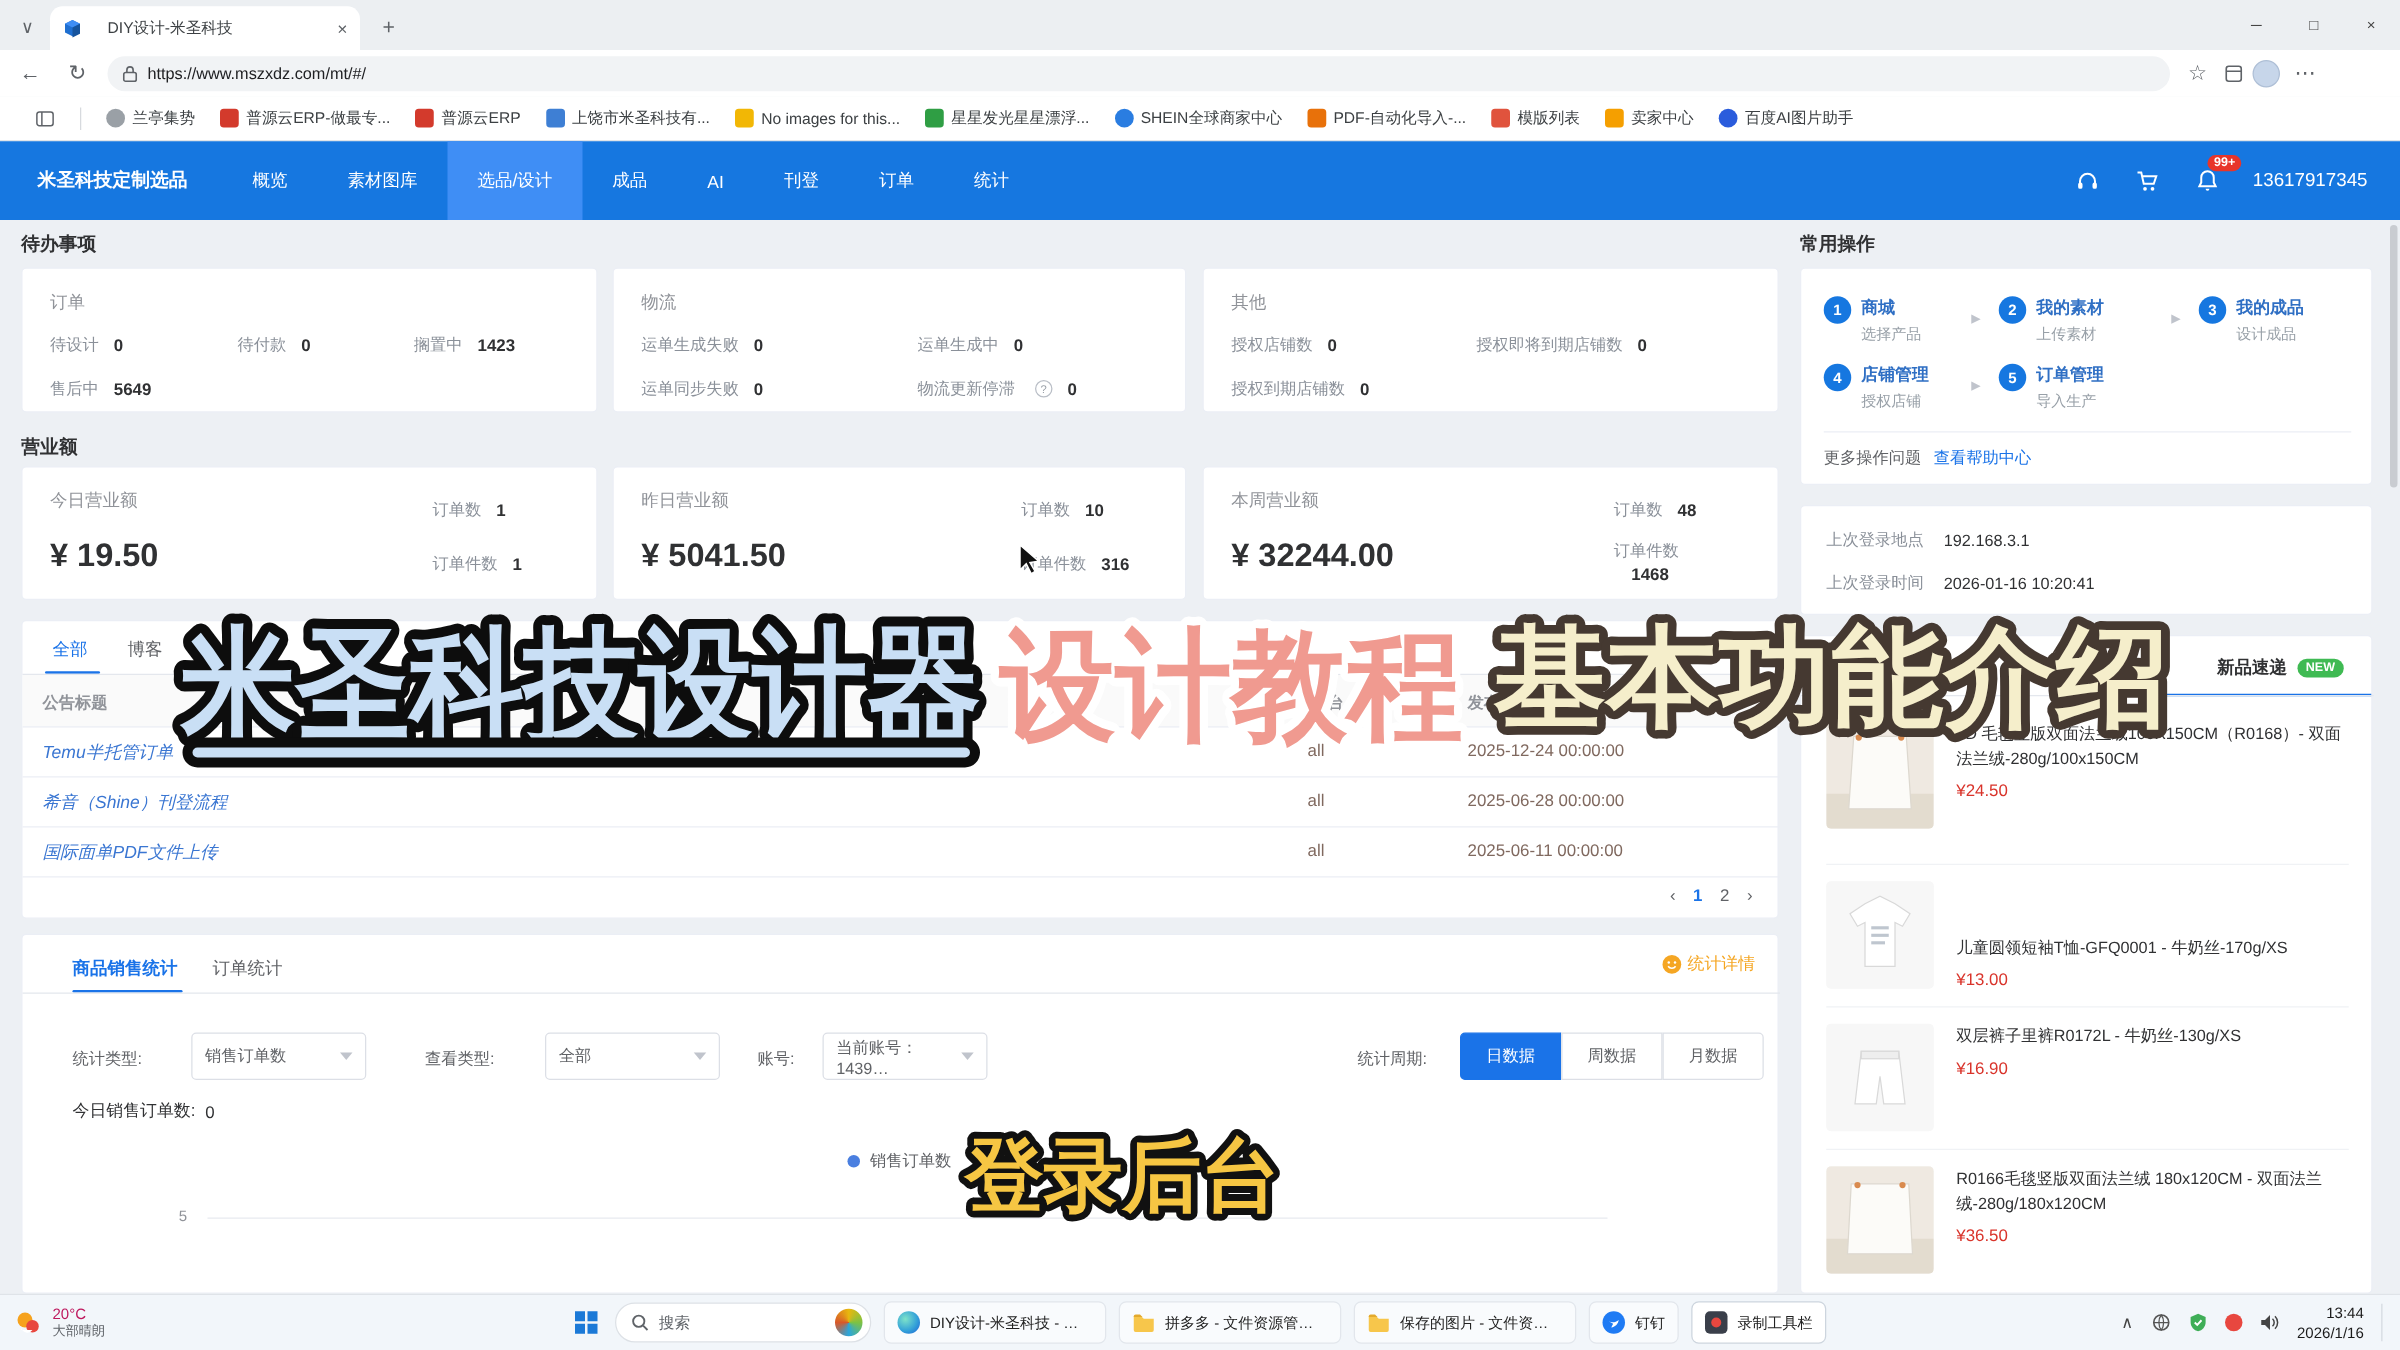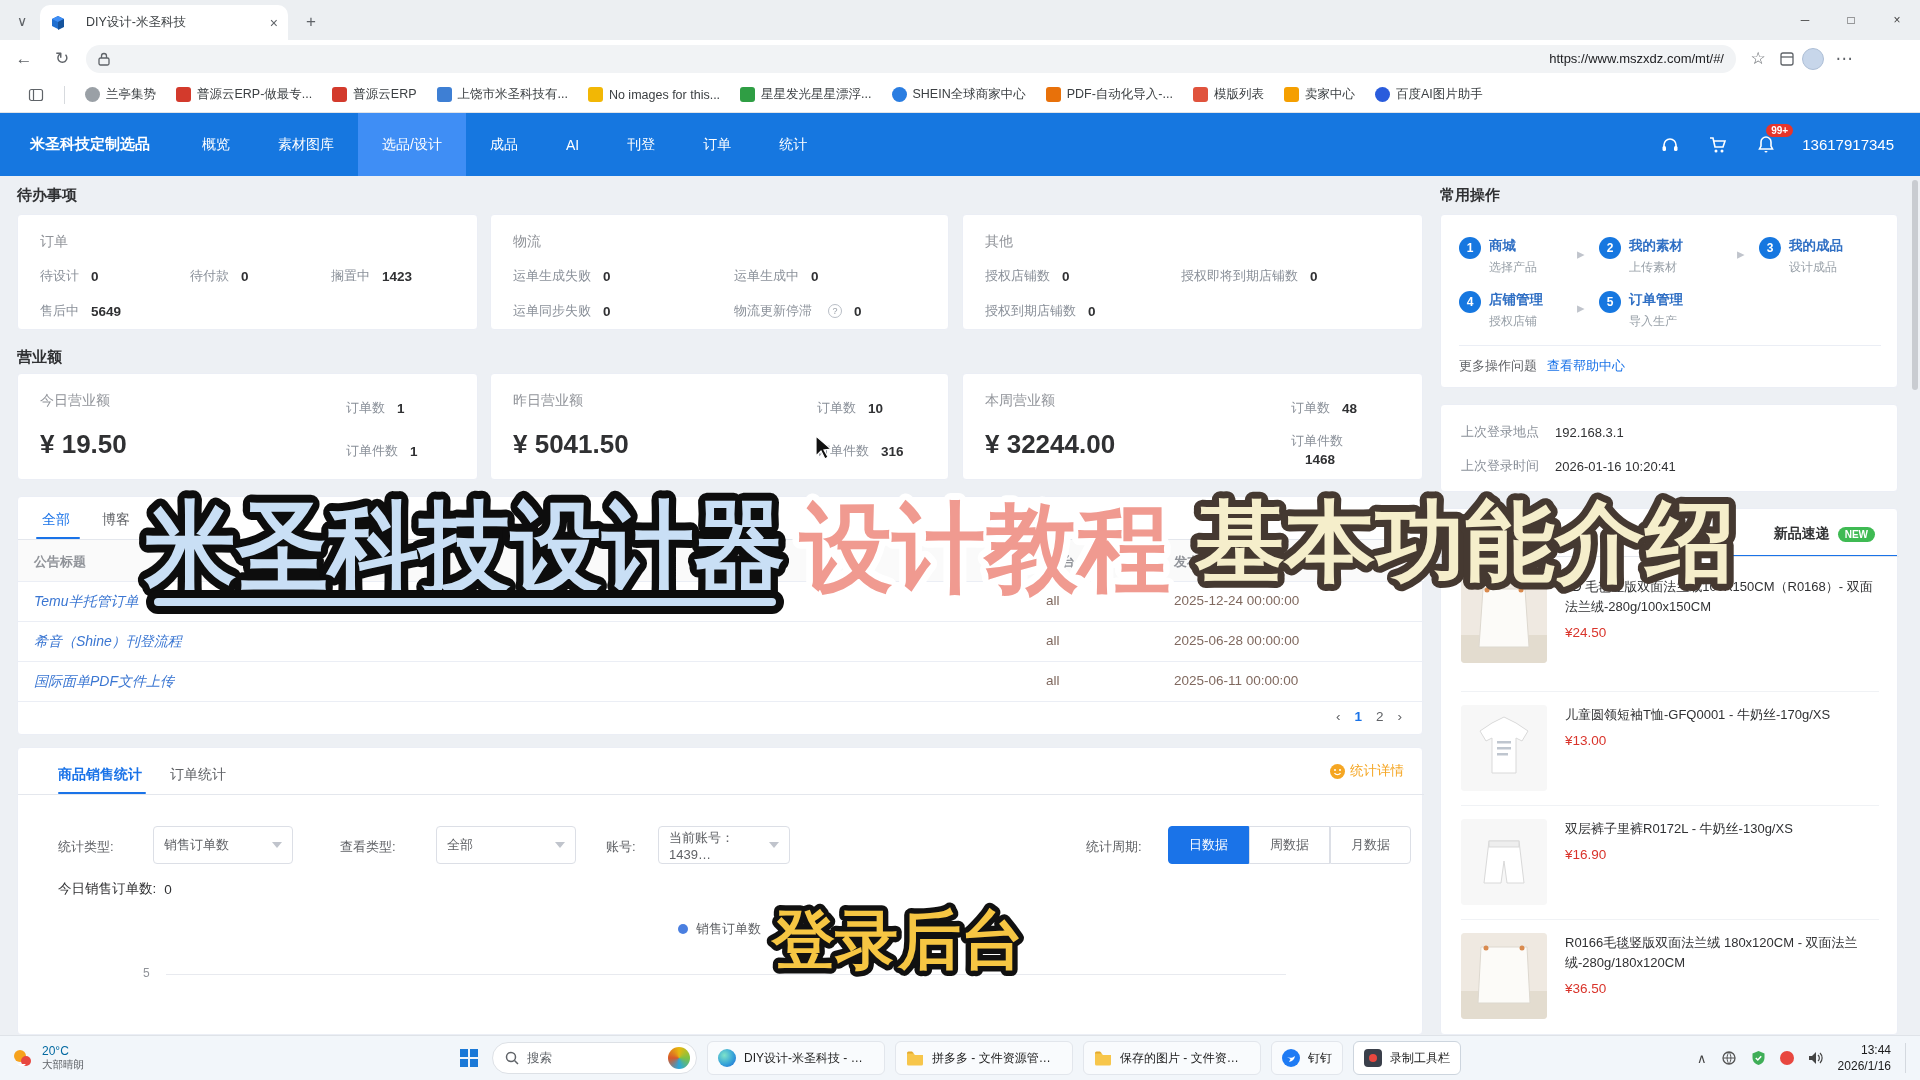--- a/index.html
+++ b/index.html
@@ -13,21 +13,21 @@
   #tabstrip { left:0; top:0; width:1920px; height:40px; background:#eceff2; }
   .tab-menu-btn { left:8px; top:8px; width:28px; height:26px; border-radius:6px; color:#5f6368; font-size:14px; display:flex; align-items:center; justify-content:center; }
   .tab { left:40px; top:5px; width:248px; height:35px; background:#fff; border-radius:10px 10px 0 0; display:flex; align-items:center; padding:0 10px; gap:20px; }
   .tab-title { font-size:12.5px; color:#3c4043; flex:1; white-space:nowrap; overflow:hidden; }
   .tab-close { color:#5f6368; font-size:14px; }
   .newtab-btn { left:298px; top:10px; width:26px; height:24px; color:#5f6368; font-size:17px; display:flex; align-items:center; justify-content:center; }
   .win-controls { right:0; top:0; height:40px; display:flex; }
   .win-btn { width:46px; height:40px; display:flex; align-items:center; justify-content:center; color:#444; font-size:12px; }
   #toolbar { left:0; top:40px; width:1920px; height:37px; background:#fff; display:flex; align-items:center; }
   .nav-ico { width:28px; height:28px; display:flex; align-items:center; justify-content:center; color:#5f6368; font-size:17px; margin-left:10px; }
-  .url-pill { margin-left:10px; width:1650px; height:28px; background:#f1f3f5; border-radius:14px; display:flex; align-items:center; padding:0 12px; gap:8px;justify-content:space-between; }
+  .url-pill { margin-left:10px; width:1650px; height:28px; background:#f1f3f5; border-radius:14px; display:flex; align-items:center; padding:0 12px; gap:8px; }
   .url-text { font-size:13px; color:#202124; }
   .tb-right { display:flex; align-items:center; margin-left:8px; gap:6px; }
   .avatar-dot { width:22px; height:22px; border-radius:50%; background:#c7d6ea; border:1px solid #aebfd6; }
   #bookmarks { left:0; top:77px; width:1920px; height:36px; background:#fff; border-bottom:1px solid #e1e4e8; display:flex; align-items:center; padding-left:28px; gap:20px; }
   .bm-sep { width:1px; height:18px; background:#d7dade; }
   .bm { display:flex; align-items:center; gap:6px; font-size:12.5px; color:#3c4043; white-space:nowrap; }
   .fav { width:15px; height:15px; border-radius:3px; }
 
   
   #appnav { left:0; top:113px; width:1920px; height:63px; background:#1677e0; display:flex; align-items:center; color:#fff; }
@@ -81,21 +81,21 @@
   .tb-app.on { background:#fff; border-color:#cdd5de; }
   .tb-app .lbl { max-width:130px; overflow:hidden; text-overflow:ellipsis; }
   .winlogo { display:grid; grid-template-columns:8px 8px; grid-template-rows:8px 8px; gap:2px; }
   .winlogo i { background:#1b79d7; }
   .searchpill { width:205px; height:32px; background:#fff; border:1px solid #dde1e6; border-radius:17px; display:flex; align-items:center; gap:8px; padding:0 6px 0 12px; font-size:12.5px; color:#5f6368; }
   .rainbow { width:22px; height:22px; border-radius:50%; margin-left:auto; background:conic-gradient(#e8b80e,#7dc243,#2aa6dc,#d8582a,#e8b80e); }
   .tray { margin-left:auto; display:flex; align-items:center; gap:14px; margin-right:14px; }
   .trayico { color:#444; display:flex; align-items:center; }
   .clock { text-align:right; font-size:12px; color:#1b1b1b; line-height:1.35; }
   .weather { display:flex; align-items:center; gap:8px; margin-left:10px; width:150px; }
-  .wtxt1 { font-size:12px; color:#0369a1; }
+  .wtxt1 { font-size:12px; color:#be185d; }
   .wtxt2 { font-size:10.5px; color:#5f6368; }
   .scrollbar { position:absolute; right:2px; top:180px; width:6px; height:855px; }
   .scroll-thumb { width:6px; height:210px; background:#c9ccd1; border-radius:3px; }
   svg { display:block; }
 </style>
 </head>
 <body>
 
 <div id="screen">
 
@@ -477,21 +477,21 @@
             <circle cx="60" cy="13" r="2.5" fill="#d98a4e"></circle>
           </svg>
       </div>
       <div>
         <div class="prod-name" style="width:310px">3D 毛毯竖版双面法兰绒100X150CM（R0168）- 双面法兰绒-280g/100x150CM</div>
         <div class="prod-price">¥24.50</div>
       </div>
     </div>
     <div style="position:absolute;left:20px;top:182px;width:418px;height:1px;background:#f0f2f5"></div>
 
-    <div class="flex" style="position:absolute;left:20px;top:196px;gap:18px;align-items:flex-start">
+    <div class="flex" style="position:absolute;left:20px;top:196px;gap:18px;align-items:flex-end">
       <div class="prod-img" style="background:#f7f7f7">
         <svg width="86" height="86" viewBox="0 0 86 86">
             <rect width="86" height="86" fill="#f7f7f7"></rect>
             <path d="M31 18l12-6 12 6 12 8-6 10-6-3v35H31V33l-6 3-6-10z" fill="#fff" stroke="#d9d9d9"></path>
             <rect x="36" y="36" width="14" height="2.5" fill="#bfc6cf"></rect>
             <rect x="36" y="42" width="14" height="2.5" fill="#bfc6cf"></rect>
             <rect x="36" y="48" width="11" height="2.5" fill="#bfc6cf"></rect>
           </svg>
       </div>
       <div>

